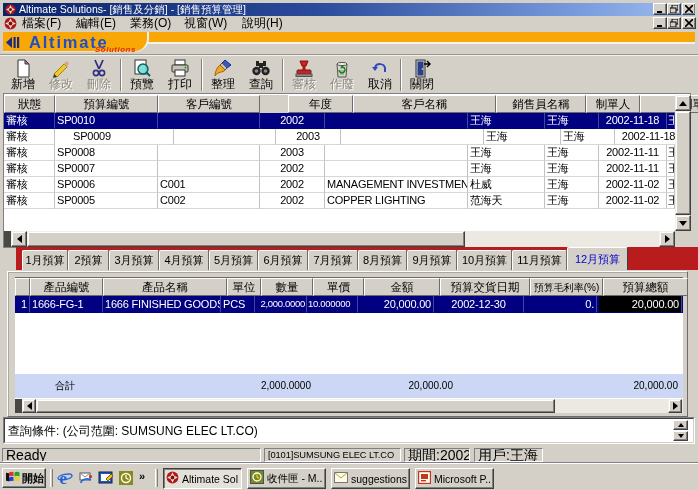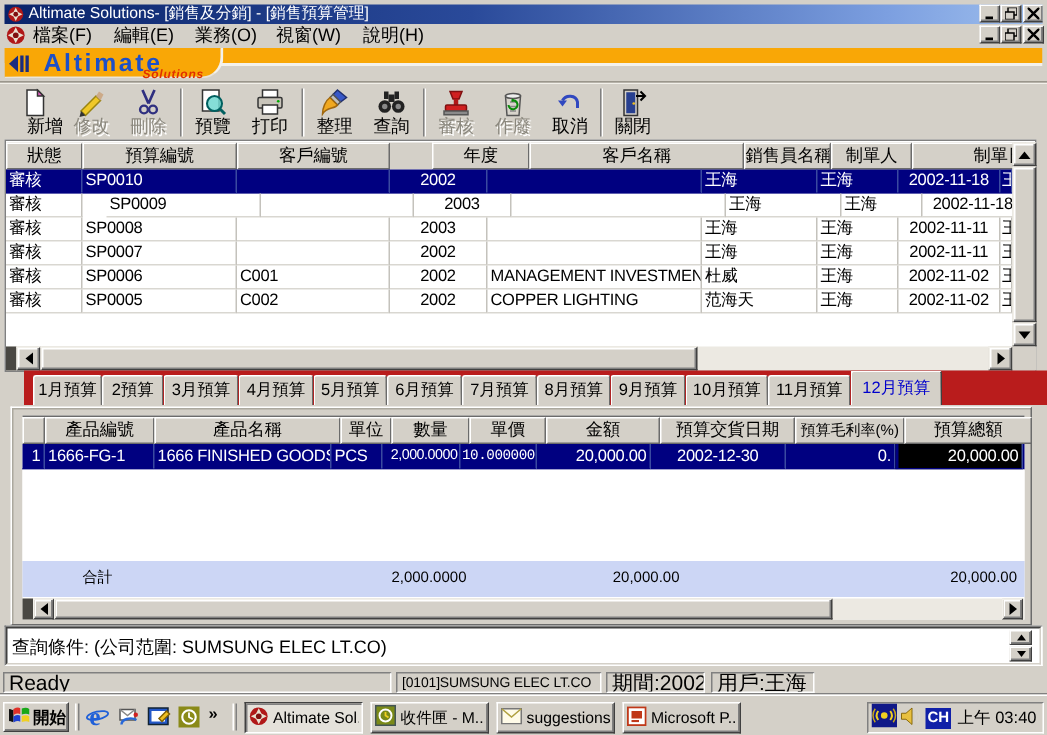--- a/index.html
+++ b/index.html
@@ -190,21 +190,21 @@
           <path d="M7 1 L1 6.5 L7 12 Z" fill="#1a2c80"></path>
           <rect x="8.5" y="1" width="2.2" height="11" fill="#1a2c80"></rect>
           <rect x="12" y="1" width="2.2" height="11" fill="#1a2c80"></rect>
         </svg>
     </span>
     <span class="brand">Altimate</span>
     <span class="sub">Solutions</span>
   </div>
 
   <div id="toolbar">
-    <div class="tbtn" style="left:4px;text-align:right;">
+    <div class="tbtn" style="left:4px;">
       <span class="ticon">
         <svg width="20" height="19" viewBox="0 0 20 19">
             <path d="M5 1 H12 L16 5 V18 H5 Z" fill="#fff" stroke="#333"></path>
             <path d="M12 1 L16 5 H12 Z" fill="#e060c0" stroke="#333"></path>
           </svg>
       </span>
       <span class="tlabel">新增</span>
     </div>
     <div class="tbtn disabled" style="left:42px;">
       <span class="ticon">
@@ -319,21 +319,21 @@
     </div>
   </div>
 
   <div class="gridbox" style="left:3px;top:93px;width:688px;height:155px;">
     <div class="ghead" style="position:absolute;left:0;top:1px;width:671px;">
       <div class="hc" style="width:51px;">狀態</div>
       <div class="hc" style="width:103px;">預算編號</div>
       <div class="hc" style="width:102px;">客戶編號</div>
       <div class="hc" style="width:65px;margin-left:28px;">年度</div>
       <div class="hc" style="width:143px;">客戶名稱</div>
-      <div class="hc" style="width:58px;">銷售員名稱</div>
+      <div class="hc" style="width:90px;">銷售員名稱</div>
       <div class="hc" style="width:54px;">制單人</div>
       <div class="hc" style="width:68px;padding-left:40px;">制單日期</div>
       <div class="hc" style="width:8px;"></div>
     </div>
 
     <div id="mrows" style="position:absolute;left:0;top:19px;width:671px;">
         <div class="grow sel">
           <div class="c " style="width: 51px;">審核</div>
           <div class="c " style="width: 103px;">SP0010</div>
           <div class="c " style="width: 102px;"></div>
@@ -455,21 +455,21 @@
         <div class="hc" style="width:90px;">預算交貨日期</div>
         <div class="hc" style="width:73px;font-size:10px;">預算毛利率(%)</div>
         <div class="hc" style="width:85px;">預算總額</div>
       </div>
       <div class="grow sel" style="position:absolute;left:0;top:19px;width:668px;height:17px;">
         <div class="c rt" style="width:15px;height:17px;line-height:16px;">1</div>
         <div class="c" style="width:73px;height:17px;line-height:16px;">1666-FG-1</div>
         <div class="c" style="width:118px;height:17px;line-height:16px;">1666 FINISHED GOODS</div>
         <div class="c" style="width:34px;height:17px;line-height:16px;">PCS</div>
         <div class="c rt sm" style="width:52px;height:17px;line-height:16px;">2,000.0000</div>
-        <div class="c sm" style="width:51px;height:17px;line-height:16px;font-family:Liberation Mono, monospace;">10.000000</div>
+        <div class="c sm" style="width:51px;height:17px;line-height:16px;">10.000000</div>
         <div class="c rt" style="width:76px;height:17px;line-height:16px;">20,000.00</div>
         <div class="c ctr" style="width:90px;height:17px;line-height:16px;">2002-12-30</div>
         <div class="c rt" style="width:73px;height:17px;line-height:16px;">0.</div>
         <div class="c rt" style="width:85px;height:17px;line-height:16px;background:#000;border-left:2px solid #000080;">20,000.00</div>
       </div>
       <div style="position:absolute;left:0;top:36px;width:668px;height:61px;background:#fff;"></div>
 
       <div id="summary-row" style="left:0;top:97px;width:668px;height:24px;">
         <span style="left:40px;">合計</span>
         <span style="right:372px;">2,000.0000</span>
@@ -589,31 +589,13 @@
     <span>
       <svg width="13" height="13" viewBox="0 0 13 13">
           <rect x="0.5" y="0.5" width="12" height="12" fill="#fff" stroke="#c03818" stroke-width="1.4"></rect>
           <rect x="3" y="3" width="7" height="5" fill="#c03818"></rect>
           <rect x="3" y="9" width="5" height="1.4" fill="#c03818"></rect>
         </svg>
     </span>
     <span class="tklabel">Microsoft P...</span>
   </div>
 
-  <div id="tray">
-    <span class="trayicon">
-      <svg width="17" height="16" viewBox="0 0 17 16">
-          <rect width="17" height="16" fill="#101888"></rect>
-          <circle cx="8.5" cy="8" r="2.2" fill="#f0d020"></circle>
-          <path d="M4.5 5 A5 5 0 0 0 4.5 11 M12.5 5 A5 5 0 0 1 12.5 11" stroke="#f0d020" stroke-width="1.3" fill="none"></path>
-          <path d="M2.5 3.5 A7.5 7.5 0 0 0 2.5 12.5 M14.5 3.5 A7.5 7.5 0 0 1 14.5 12.5" stroke="#c8a818" stroke-width="1" fill="none"></path>
-        </svg>
-    </span>
-    <span class="trayicon">
-      <svg width="15" height="15" viewBox="0 0 15 15">
-          <path d="M1 5.5 H4 L8 2 V13 L4 9.5 H1 Z" fill="#e8c040" stroke="#806000" stroke-width="0.6"></path>
-          <path d="M10 5 A4 4 0 0 1 10 10 M11.5 3.5 A6 6 0 0 1 11.5 11.5" stroke="#d8d4cc" stroke-width="1" fill="none"></path>
-        </svg>
-    </span>
-    <span class="trayicon" style="background:#1020a8;color:#fff;font-size:10px;font-weight:bold;width:17px;height:14px;display:inline-flex;align-items:center;justify-content:center;">CH</span>
-    <span class="clock">上午 03:40</span>
-  </div>
 </div>
 
 </body></html>

